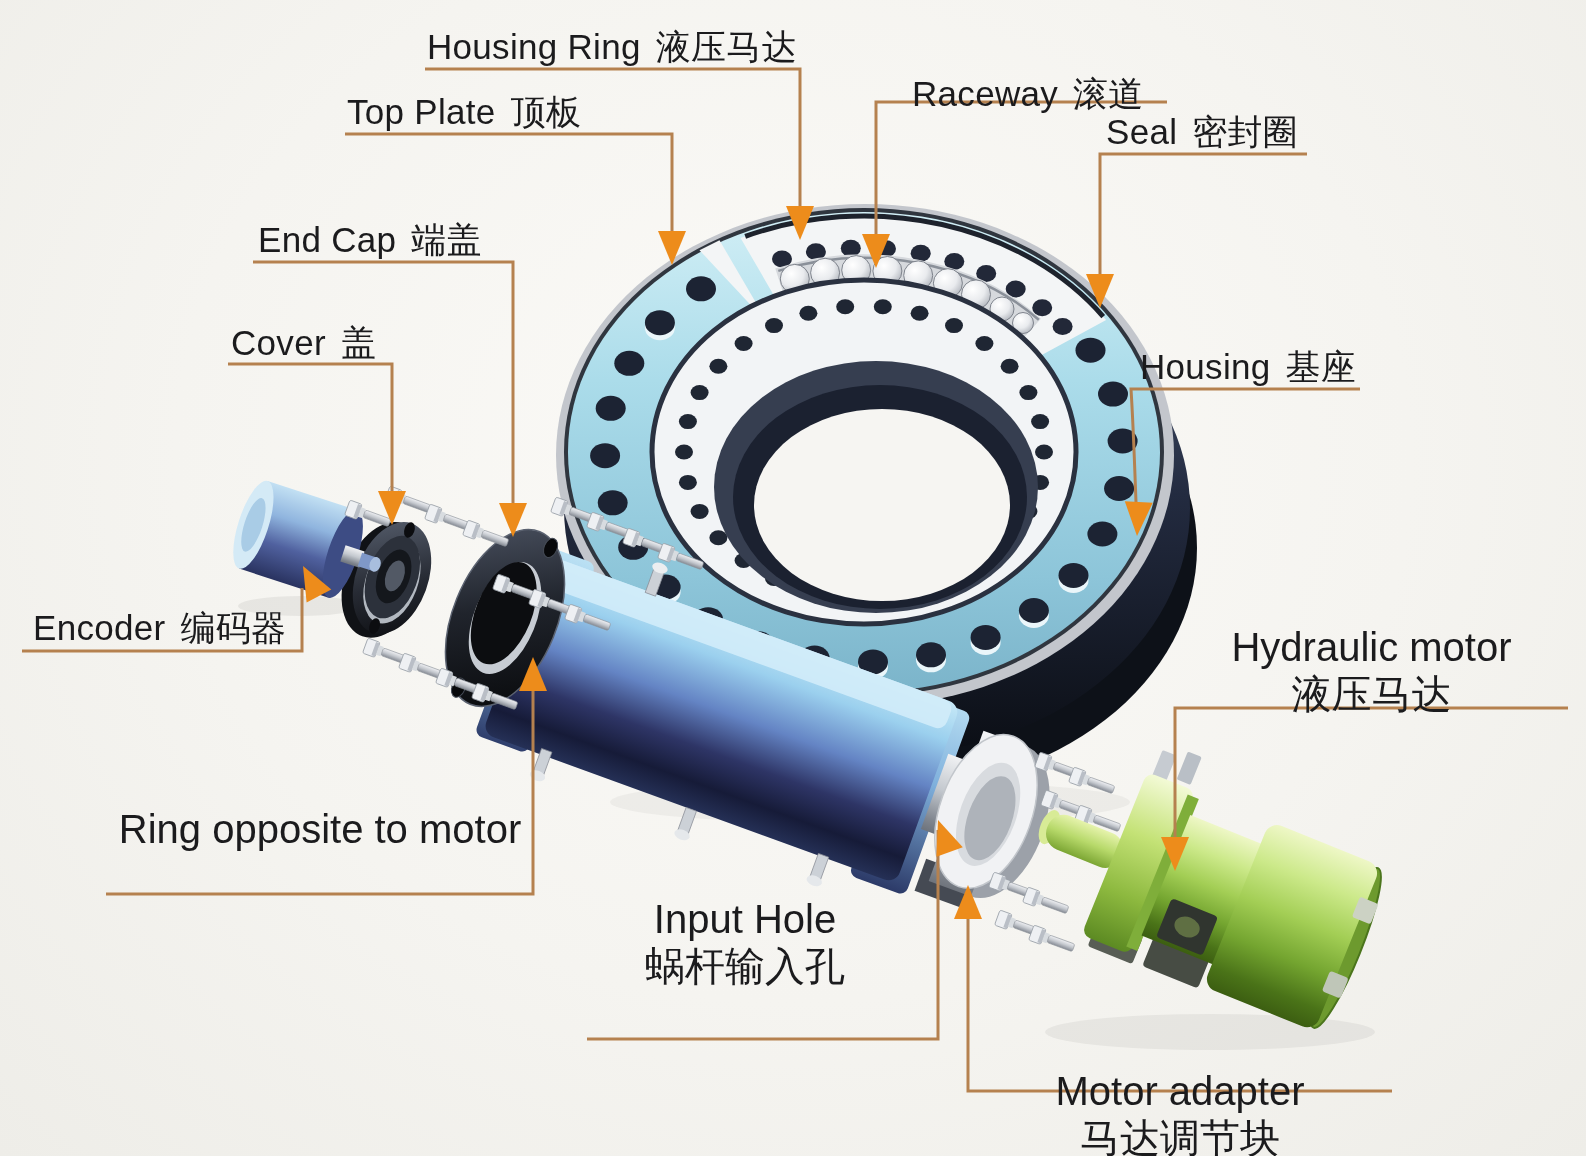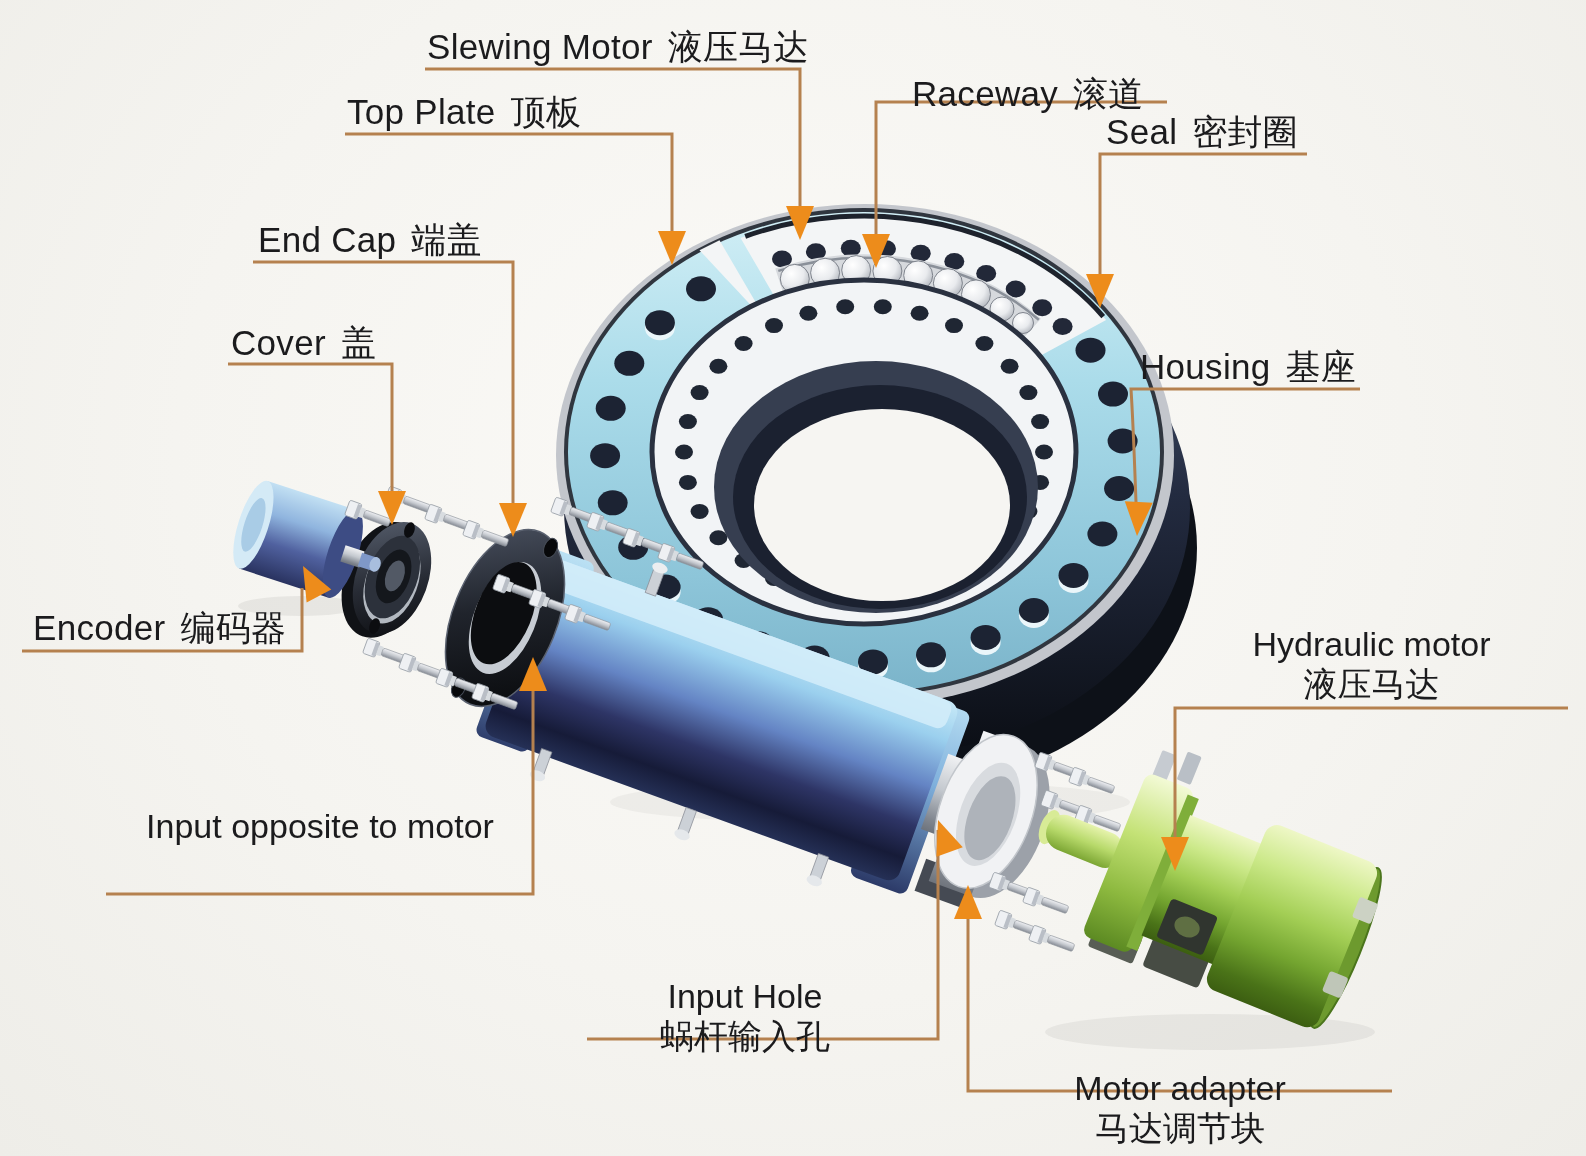--- a/index.html
+++ b/index.html
@@ -17,21 +17,21 @@
     position:absolute;
     color:#1b1b1d;
     font-size:35px;
     letter-spacing:.3px;
     white-space:nowrap;
   }
   .lbl .zh{margin-left:15px;}
   .lbl2{
     position:absolute;
     color:#1b1b1d;
-    font-size:34px;
+    font-size:40px;
     line-height:1.18;
     text-align:center;
   }
   .lbl2 .en,.lbl2 .zh{display:block;}
 </style>
 </head>
 <body>
 
 <div id="stage">
 
@@ -399,21 +399,21 @@
     <polygon points="0,0 -14,-34 14,-34" transform="translate(392 525)"></polygon>
     <polygon points="0,0 -14,34 14,34" transform="translate(303 566) rotate(-28)"></polygon>
     <polygon points="0,0 -14,34 14,34" transform="translate(533 657)"></polygon>
     <polygon points="0,0 -14,34 14,34" transform="translate(938 820) rotate(-20)"></polygon>
     <polygon points="0,0 -14,34 14,34" transform="translate(968 885)"></polygon>
     <polygon points="0,0 -14,-34 14,-34" transform="translate(1175 871)"></polygon>
   </g>
 </svg>
 
 <div class="lbl" style="left:427px;top:24px;">
-  <span class="en">Slewing Motor</span><span class="zh">液压马达</span>
+  <span class="en">Housing Ring</span><span class="zh">液压马达</span>
 </div>
 <div class="lbl" style="left:347px;top:89px;">
   <span class="en">Top Plate</span><span class="zh">顶板</span>
 </div>
 <div class="lbl" style="left:912px;top:57px;margin-top:14px;">
   <span class="en">Raceway</span><span class="zh">滚道</span>
 </div>
 <div class="lbl" style="left:1106px;top:109px;">
   <span class="en">Seal</span><span class="zh">密封圈</span>
 </div>
@@ -423,23 +423,23 @@
 <div class="lbl" style="left:1140px;top:344px;">
   <span class="en">Housing</span><span class="zh">基座</span>
 </div>
 <div class="lbl" style="left:231px;top:320px;">
   <span class="en">Cover</span><span class="zh">盖</span>
 </div>
 <div class="lbl" style="left:33px;top:605px;">
   <span class="en">Encoder</span><span class="zh">编码器</span>
 </div>
 <div class="lbl2" style="left:105px;top:806px;width:430px;">
-  <span class="en">Input opposite to motor</span>
-</div>
-<div class="lbl2" style="left:590px;top:976px;width:310px;">
+  <span class="en">Ring opposite to motor</span>
+</div>
+<div class="lbl2" style="left:590px;top:896px;width:310px;">
   <span class="en">Input Hole</span>
   <span class="zh">蜗杆输入孔</span>
 </div>
 <div class="lbl2" style="left:985px;top:1068px;width:390px;">
   <span class="en">Motor adapter</span>
   <span class="zh">马达调节块</span>
 </div>
 <div class="lbl2" style="left:1175px;top:624px;width:393px;">
   <span class="en">Hydraulic motor</span>
   <span class="zh">液压马达</span>

